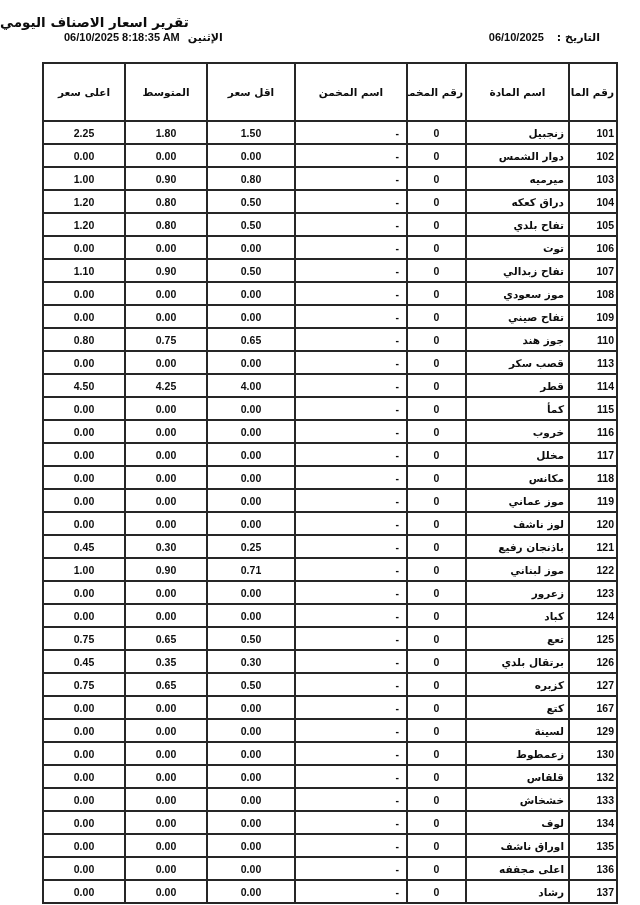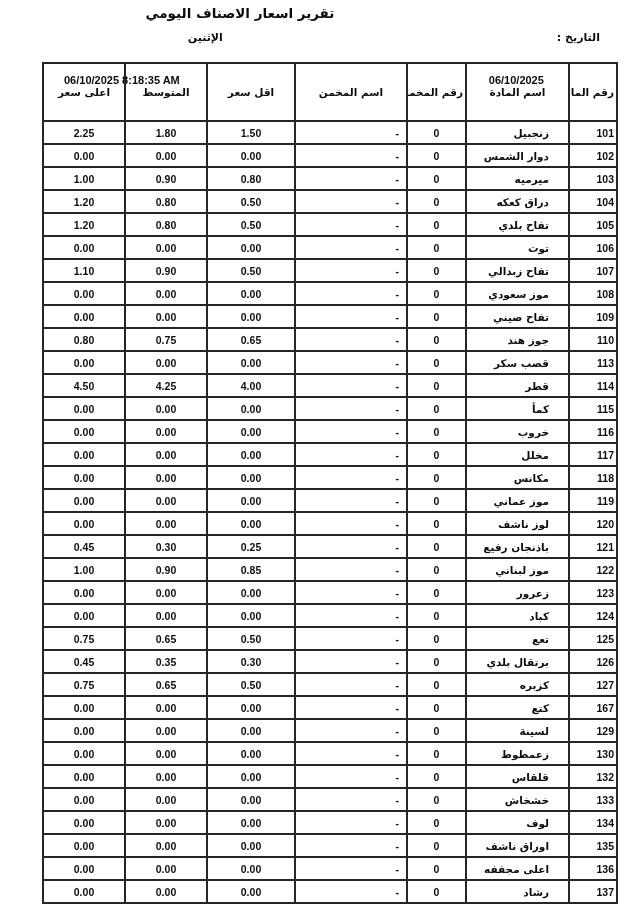--- a/index.html
+++ b/index.html
@@ -15,24 +15,24 @@
   }
   .report {
     position: relative;
     width: 640px;
     height: 905px;
     background: #ffffff;
     overflow: hidden;
   }
   .title {
     position: absolute;
-    top: 5px;
+    top: 14px;
     left: 0;
     width: 480px;              
-    text-align: center;
+    text-align: left;
     direction: rtl;
     font-weight: bold;
     font-size: 13.5px;
     font-family: "DejaVu Sans", sans-serif;
   }
   .date-right {
     position: absolute;
     top: 31px;
     right: 40px;
     direction: rtl;
@@ -44,21 +44,21 @@
   .date-left {
     position: absolute;
     top: 31px;
     left: 64px;
     direction: rtl;
     display: inline-flex;
     column-gap: 8px;
     font-weight: bold;
     font-size: 11px;
   }
-  .ltr-num { direction: ltr; unicode-bidi: isolate; margin-top: 43px; }
+  .ltr-num { direction: ltr; unicode-bidi: isolate; }
   .arabic { font-family: "DejaVu Sans", sans-serif; }
 
   .table-wrap {
     position: absolute;
     top: 62px;
     left: 42px;
     width: 560px;
   }
   table.price-table {
     width: 560px;
@@ -87,21 +87,21 @@
   
   .col-item_no        { width: 42px;  }
   .col-item_name      { width: 97px;  }
   .col-assessor_no    { width: 53px;  }
   .col-assessor_name  { width: 106px; }
   .col-min_price      { width: 82px;  }
   .col-avg_price      { width: 76px;  }
   .col-max_price      { width: 76px;  }
 
   td.col-item_no       { text-align: center; font-family: "Liberation Sans", sans-serif; padding-left: 32px; }
-  td.col-item_name     { text-align: right; padding-right: 19px; font-family: "DejaVu Sans", sans-serif; }
+  td.col-item_name     { text-align: right; padding-right: 4px; font-family: "DejaVu Sans", sans-serif; }
   td.col-assessor_no   { text-align: center; font-family: "Liberation Sans", sans-serif; }
   td.col-assessor_name { text-align: right; padding-right: 7px; font-family: "Liberation Sans", sans-serif; }
   td.col-min_price,
   td.col-avg_price,
   td.col-max_price     { text-align: center; font-family: "Liberation Sans", sans-serif; }
 
   .footer {
     position: absolute;
     top: 883px;
     left: 0;
@@ -313,21 +313,21 @@
     <td class="col-assessor_name">-</td>
     <td class="col-min_price">0.25</td>
     <td class="col-avg_price">0.30</td>
     <td class="col-max_price">0.45</td>
   </tr>
           <tr>
     <td class="col-item_no">122</td>
     <td class="col-item_name">موز لبناني</td>
     <td class="col-assessor_no">0</td>
     <td class="col-assessor_name">-</td>
-    <td class="col-min_price">0.85</td>
+    <td class="col-min_price">0.71</td>
     <td class="col-avg_price">0.90</td>
     <td class="col-max_price">1.00</td>
   </tr>
           <tr>
     <td class="col-item_no">123</td>
     <td class="col-item_name">زعرور</td>
     <td class="col-assessor_no">0</td>
     <td class="col-assessor_name">-</td>
     <td class="col-min_price">0.00</td>
     <td class="col-avg_price">0.00</td>

